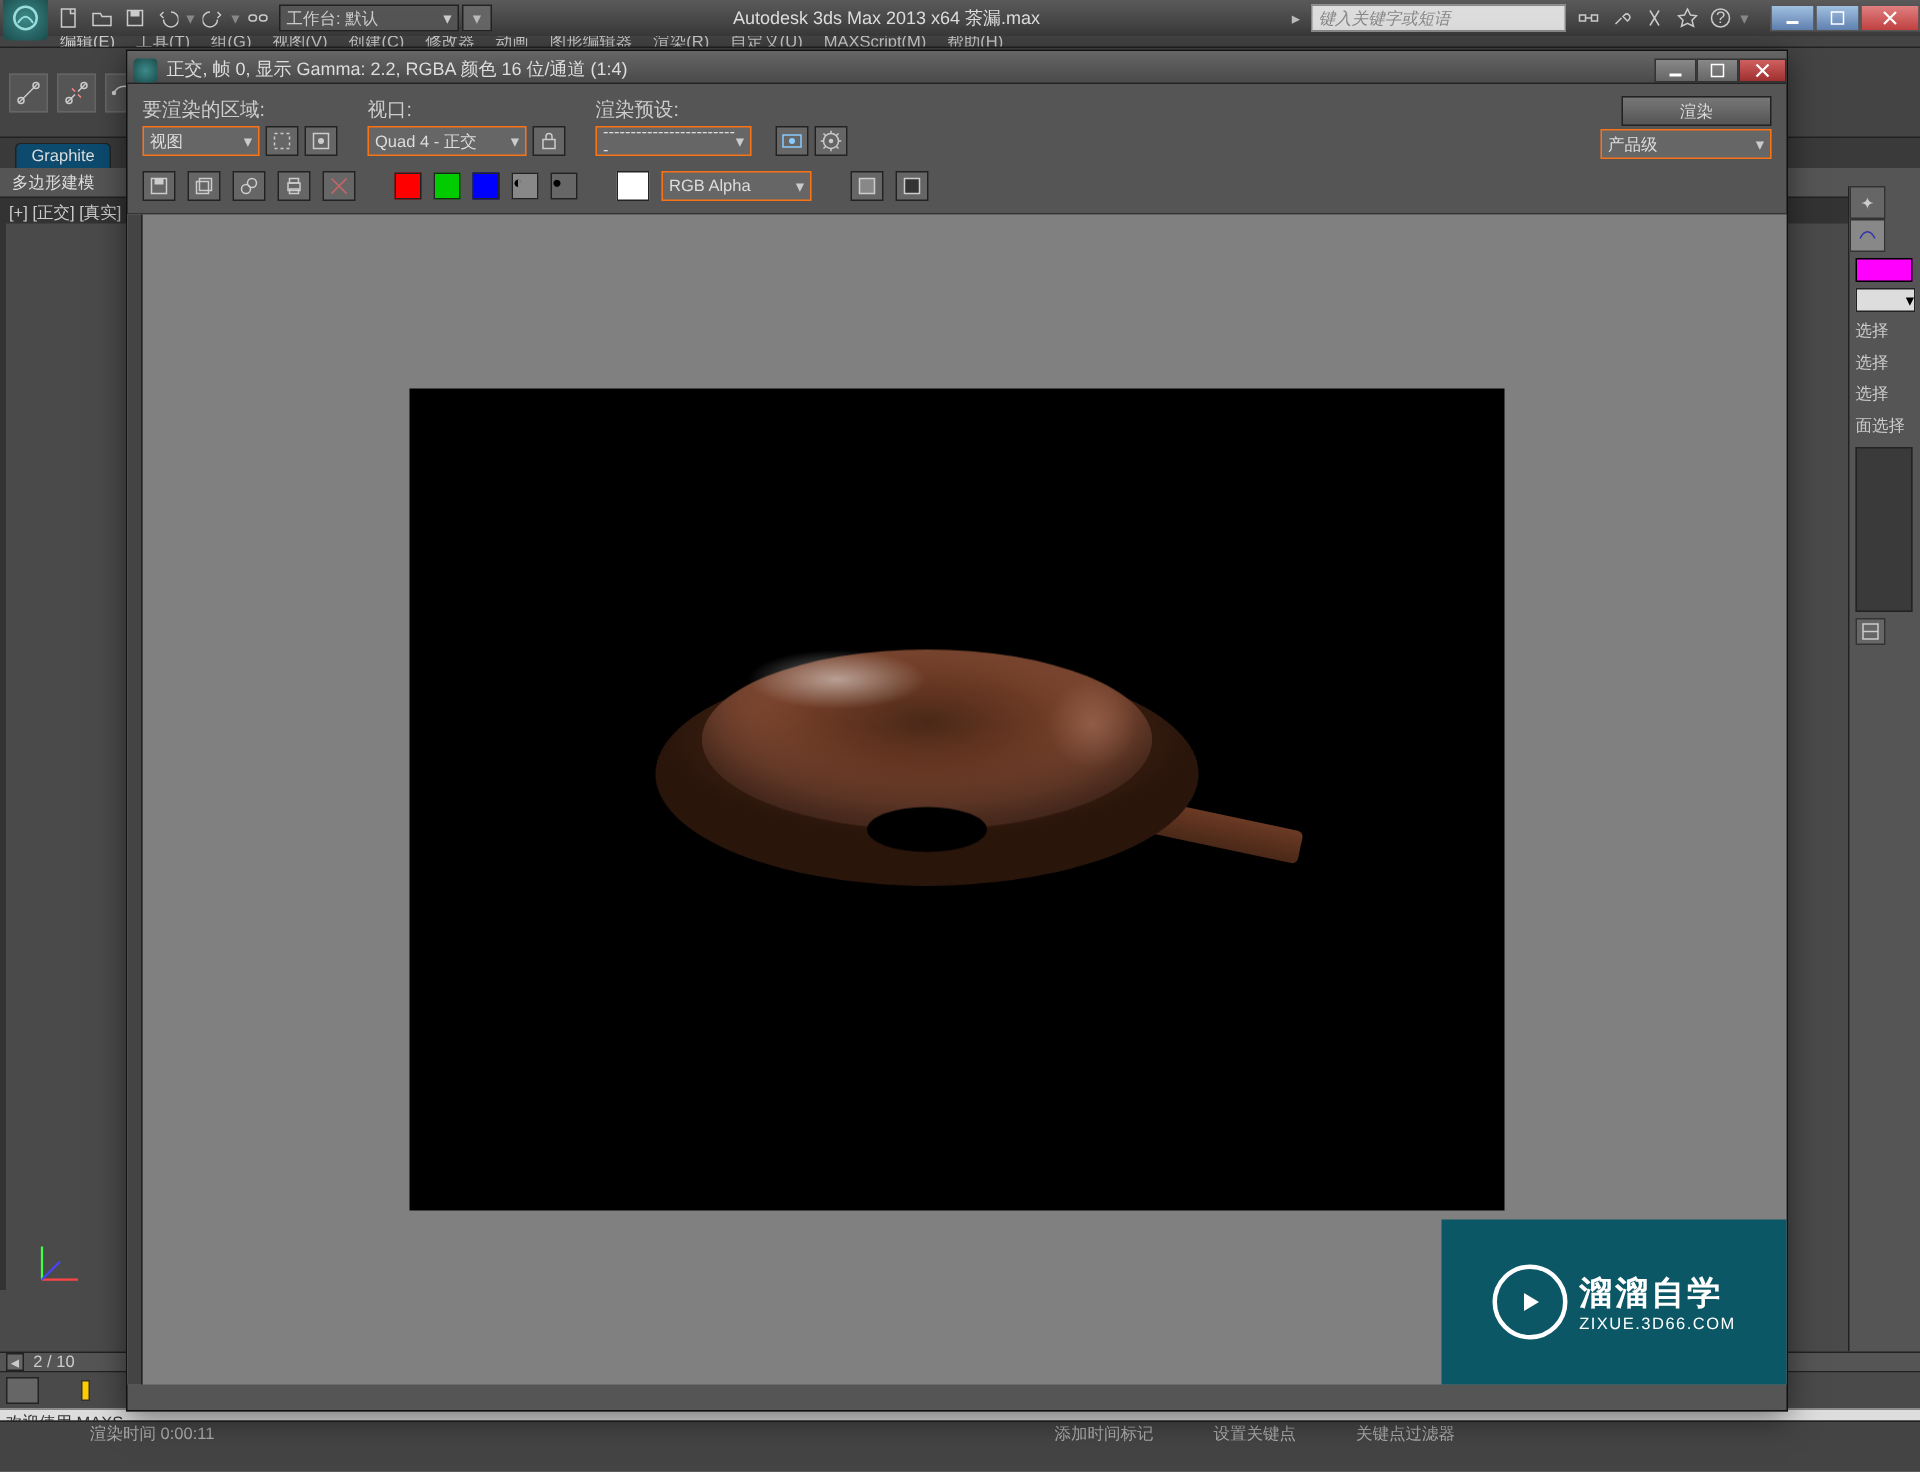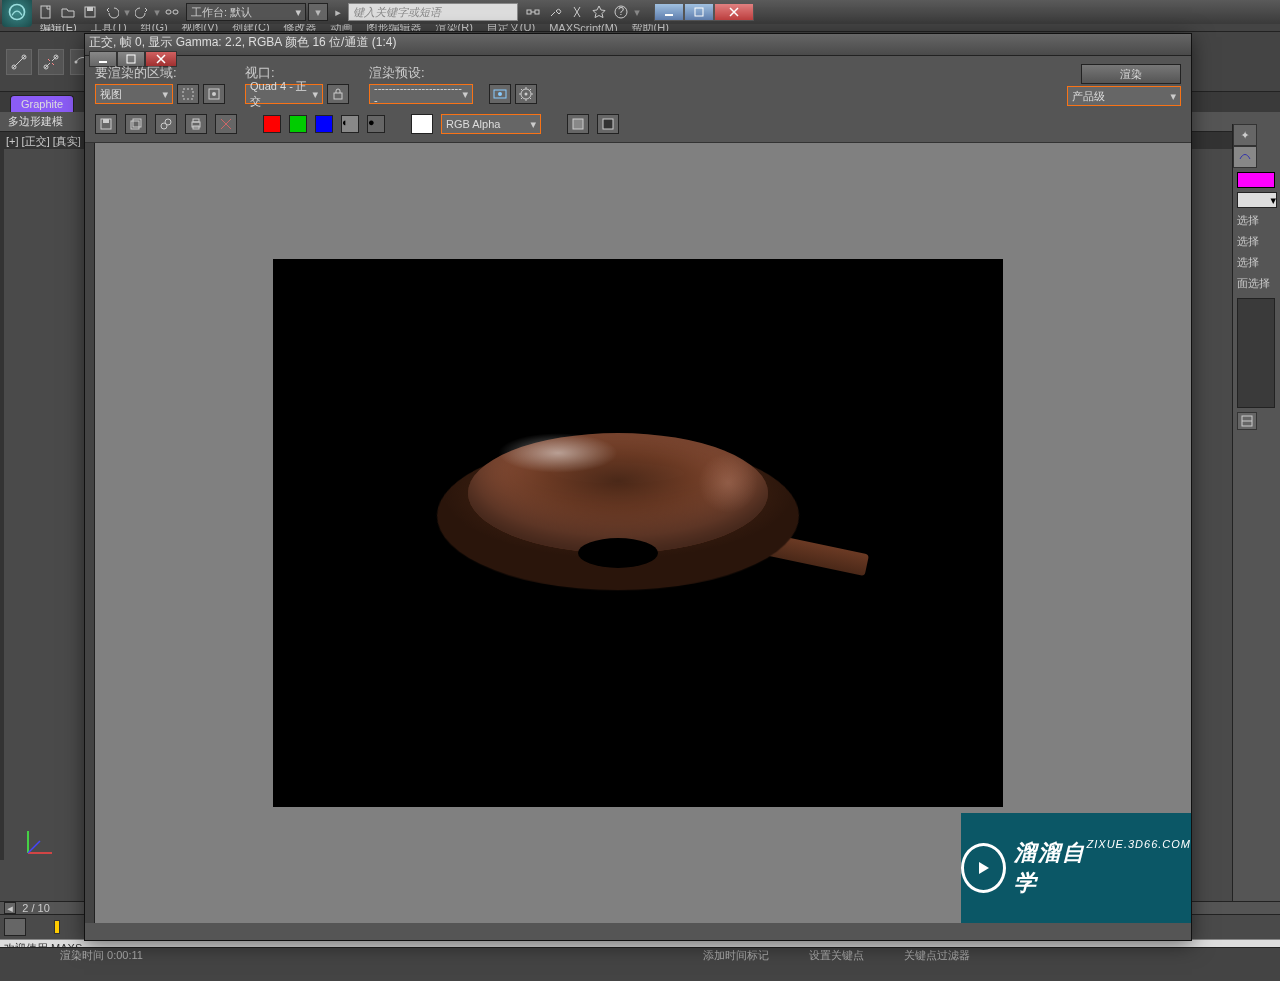--- a/index.html
+++ b/index.html
@@ -25,40 +25,40 @@
 
 
 .menubar { height: 8px; background: #444; border-bottom: 1px solid #222; display:flex; padding-left: 40px; gap: 14px; color:#ccc; align-items:center; font-size:11px; overflow:hidden;}
 
 
 .toolstrip { height: 60px; background: #444; border-bottom: 1px solid #222; display:flex; align-items:center; padding-left: 6px; gap: 6px;}
 .tool-btn { width: 26px; height: 26px; border: 1px solid #666; background:#555; display:flex;align-items:center;justify-content:center;color:#ccc;}
 
 
 .ribbon-tabs { height: 20px; background:#3a3a3a; display:flex; align-items:flex-end; padding-left:10px; }
-.ribbon-tab { padding: 2px 10px; background:#8b5cf6; border:1px solid #222; border-bottom:none; color:#ddd; font-size:11px; border-radius: 4px 4px 0 0;}
+.ribbon-tab { padding: 2px 10px; background:#0c4a6e; border:1px solid #222; border-bottom:none; color:#ddd; font-size:11px; border-radius: 4px 4px 0 0;}
 .ribbon-body { height: 20px; background:#555; border-bottom:1px solid #222; color:#ddd; padding:2px 8px; font-size:11px;}
 
 
 .vp-label { padding: 2px 6px; color:#ccc; background:#333; font-size:11px; height:17px;}
 
 
 .cmd-panel { position: absolute; right: 0; top: 124px; width: 48px; height: 790px; background: #555; border-left: 1px solid #222; }
 .cmd-tabs { display:flex; flex-wrap:wrap; }
 .cmd-tab { width: 24px; height: 22px; border: 1px solid #333; background:#666; display:flex;align-items:center;justify-content:center;color:#ccc;}
 .cmd-tab.active { background:#888; }
 .cmd-color { width: 38px; height: 16px; background: #ff00ff; margin: 4px; border:1px solid #000;}
 .cmd-dd { width: 40px; height: 16px; background:#ddd; border:1px solid #222; margin:2px 4px; display:flex;justify-content:flex-end;align-items:center;}
 .cmd-txt { color:#ccc; font-size:11px; padding: 3px 4px; white-space:nowrap;}
 .sel-box { margin: 4px; width: 38px; height: 110px; border:1px solid #222; background:#3a3a3a;}
 .cmd-icon-btn { width: 20px; height: 18px; margin:4px; border:1px solid #333; background:#666;display:flex;align-items:center;justify-content:center;color:#ccc;}
 
 
 .render-window { position: absolute; left: 84px; top: 33px; width: 1108px; height: 908px; background:#555; border: 1px solid #111; box-shadow: 0 4px 20px rgba(0,0,0,0.5);}
-.rw-title { height: 22px; background: linear-gradient(#666,#4a4a4a); display:flex; align-items:flex-start; color:#ddd; padding-left:4px; border-bottom:1px solid #222;flex-direction:column;}
+.rw-title { height: 22px; background: linear-gradient(#666,#4a4a4a); display:flex; align-items:flex-end; color:#ddd; padding-left:4px; border-bottom:1px solid #222;}
 .rw-title-icon { width:16px;height:16px; background:radial-gradient(circle,#3d8a8a,#1a4a4a); border-radius:3px; margin-right:6px;}
 .rw-title-txt { flex:1; font-size: 12px; }
 .rw-wbtns { display:flex;}
 .rw-wbtn { width: 28px; height: 16px; border:1px solid #333; display:flex;align-items:center;justify-content:center;cursor:pointer;}
 .rw-wbtn.min { background:linear-gradient(#888,#666);}
 .rw-wbtn.max { background:linear-gradient(#888,#666);}
 .rw-wbtn.close { background:linear-gradient(#d06060,#a03030); width:32px;}
 
 .rw-toolbar1 { padding: 8px 10px 4px 10px; display:flex; gap: 20px; align-items:flex-start;}
 .rw-group { display:flex; flex-direction:column; gap:2px;}
@@ -86,21 +86,21 @@
 .funnel-bowl { position:absolute; left:0; top:0; width: 360px; height: 170px; background: radial-gradient(ellipse 180px 80px at 50% 35%, #8b4a2f 0%, #5a2e1a 40%, #3a1e10 70%, #2a150b 100%); border-radius: 50%; transform: perspective(400px) rotateX(30deg);}
 .funnel-inner { position:absolute; left:30px; top:10px; width:300px; height:120px; border-radius:50%; background: radial-gradient(ellipse 140px 55px at 50% 40%, #4a2818 0%, #6b3a24 50%, #8b5038 100%); box-shadow: inset 0 -20px 40px rgba(0,0,0,0.6);}
 .funnel-hl { position:absolute; left:60px; top:10px; width:120px; height:40px; border-radius:50%; background: radial-gradient(ellipse, rgba(255,255,255,0.5), transparent 70%);}
 .funnel-hl2 { position:absolute; right:80px; top:30px; width:60px; height:60px; border-radius:50%; background: radial-gradient(ellipse, rgba(255,200,180,0.2), transparent 70%);}
 .funnel-hole { position:absolute; left:140px; top:115px; width:80px; height:30px; border-radius:50%; background:#000;}
 .funnel-handle { position:absolute; right:-30px; top:120px; width:110px; height:22px; background: linear-gradient(#6b3a24, #4a2818); transform: rotate(12deg); border-radius: 4px;}
 
 
 .watermark { position:absolute; right:0; bottom:0; width:230px; height:110px; background:#0b5766; display:flex; align-items:center; justify-content:center; gap:8px; color:#fff;}
 .wm-icon { width:50px; height:50px; border:3px solid #fff; border-radius:50%; display:flex;align-items:center;justify-content:center;}
-.wm-txt { display:flex;flex-direction:row;font-style:italic;}
+.wm-txt { display:flex;flex-direction:column;}
 .wm-txt .l1 { font-size:22px; font-weight:bold; letter-spacing:2px;}
 .wm-txt .l2 { font-size:11px; letter-spacing:1px;}
 
 
 .bottom-area { position:absolute; left:0; bottom:0; right:0; height: 80px; background:#444;}
 .slider-bar { height: 14px; background:#555; border-top:1px solid #222; border-bottom:1px solid #222; display:flex; align-items:center; padding:0 4px; color:#ccc; font-size:10px;}
 .slider-bar .sbtn { width:12px;height:12px;border:1px solid #222;background:#666;display:flex;align-items:center;justify-content:center;}
 .track-bar { height: 24px; background:#4a4a4a; display:flex;align-items:center;padding:0 4px; gap:4px;}
 .track-bar .tb-btn { width:22px;height:18px;border:1px solid #222;background:#666;}
 .track-seg { width:6px; height:14px; background:#ffcc00; border:1px solid #333;}
@@ -157,20 +157,21 @@
           <rect x="1" y="5" width="5" height="4" rx="2" fill="none" stroke="#ccc"></rect>
           <rect x="8" y="5" width="5" height="4" rx="2" fill="none" stroke="#ccc"></rect>
         </svg>
       </div>
   </div>
   <div class="workspace-dd">
     <span>工作台: 默认</span>
     <span>▾</span>
   </div>
   <div class="qat-btn" style="background:#666;border:1px solid #222;margin-left:2px;">▾</div>
+  <div class="title-center">Autodesk 3ds Max  2013 x64      茶漏.max</div>
   <div class="qat-btn">▸</div>
   <div class="search-box">
     <span>键入关键字或短语</span>
   </div>
   <div class="title-icons">
     <div class="ti">
         <svg width="14" height="14" viewBox="0 0 14 14">
           <rect x="1" y="5" width="4" height="4" fill="none" stroke="#ccc"></rect>
           <rect x="9" y="5" width="4" height="4" fill="none" stroke="#ccc"></rect>
           <line x1="5" y1="7" x2="9" y2="7" stroke="#ccc"></line>
@@ -368,21 +369,21 @@
               <rect x="2" y="2" width="10" height="10" fill="none" stroke="#ccc"></rect>
               <circle cx="7" cy="7" r="2" fill="#ccc"></circle>
             </svg>
           </div>
       </div>
     </div>
 
     <div class="rw-group">
       <div class="rw-label">视口:</div>
       <div class="rw-row">
-        <div class="rw-dd" style="width:78px">
+        <div class="rw-dd" style="width:106px">
           <span>Quad 4 - 正交</span>
           <span class="arr">▾</span>
         </div>
         <div class="rw-ibtn">
             <svg width="12" height="12" viewBox="0 0 12 12">
               <rect x="2" y="5" width="8" height="6" fill="none" stroke="#ccc"></rect>
               <path d="M4 5V3a2 2 0 0 1 4 0v2" fill="none" stroke="#ccc"></path>
             </svg>
           </div>
       </div>

